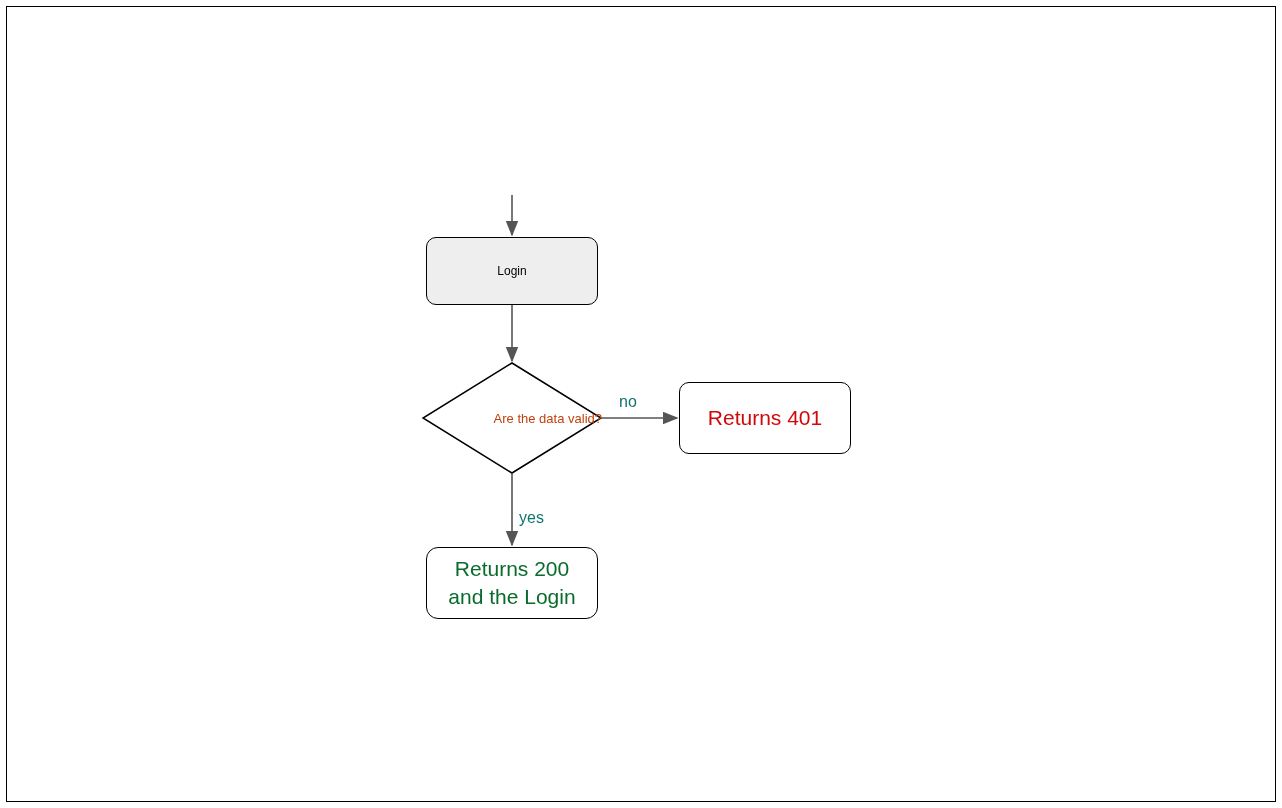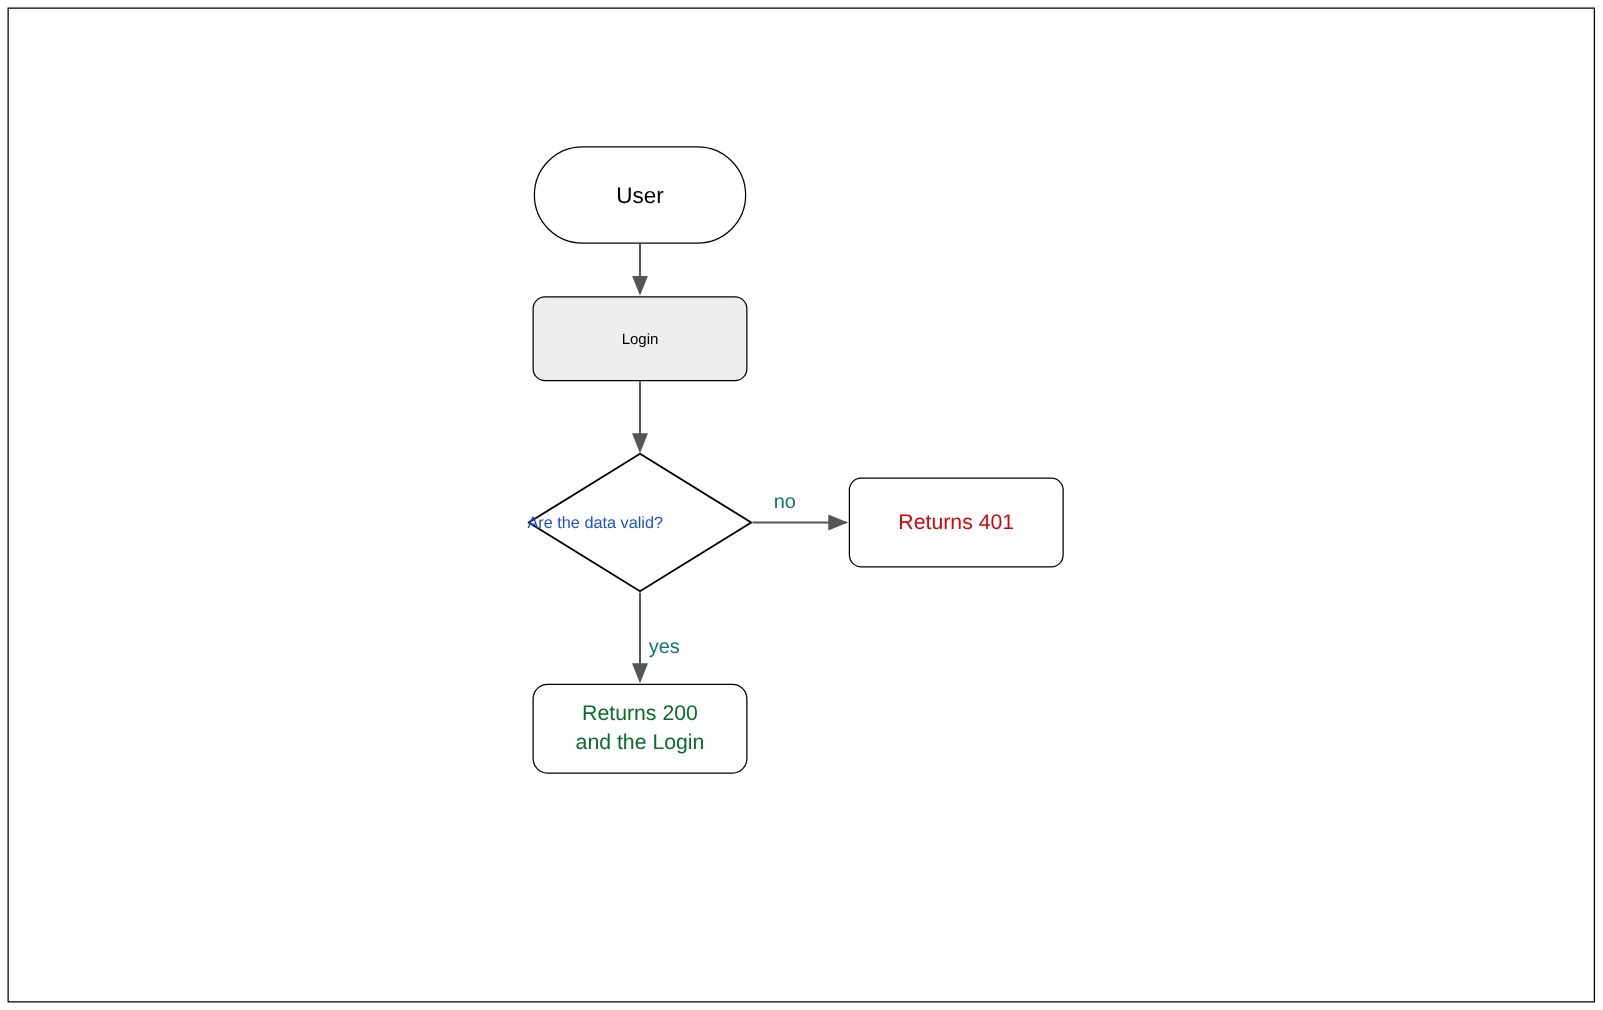--- a/index.html
+++ b/index.html
@@ -35,57 +35,54 @@
     .process {
       border: 1.5px solid #000;
       border-radius: 10px;
       background: #eeeeee;
       font-size: 12px;
     }
     .result {
       border: 1.5px solid #000;
       border-radius: 10px;
       background: #fff;
-      font-size: 17px;
+      font-size: 21px;
       line-height: 1.35;
       padding: 4px;
     }
     .result-red { color: #d10808; }
     .result-green { color: #0a6b2d; border-radius: 12px; }
     .decision-wrap {
       position: absolute;
     }
     .decision-text {
       position: absolute;
       width: 100%;
-      text-align: left;
+      text-align: right;
       font-size: 13px;
-      color: #1d4ed8;
+      color: #c2410c;
       top: 50%;
       transform: translateY(-50%);
     }
     .edge-label {
       position: absolute;
       font-size: 16px;
       color: #0f766e;
     }
     svg.connector {
       position: absolute;
       overflow: visible;
       pointer-events: none;
     }
   </style>
 </head>
 <body>
 
 <div class="canvas">
 
-  <div class="node terminator" style="left:420px; top:110px; width:170px; height:78px;">
-    <span>User</span>
-  </div>
 
   <div class="node process" style="left:419px; top:230px; width:172px; height:68px;">
     <span>Login</span>
   </div>
 
   <div class="decision-wrap" style="left:415px; top:355px; width:180px; height:112px;">
     <svg width="180" height="112" viewBox="0 0 180 112">
       <polygon points="90,1 179,56 90,111 1,56" fill="#ffffff" stroke="#000" stroke-width="1.5"></polygon>
     </svg>
     <div class="decision-text">Are the data valid?</div>

